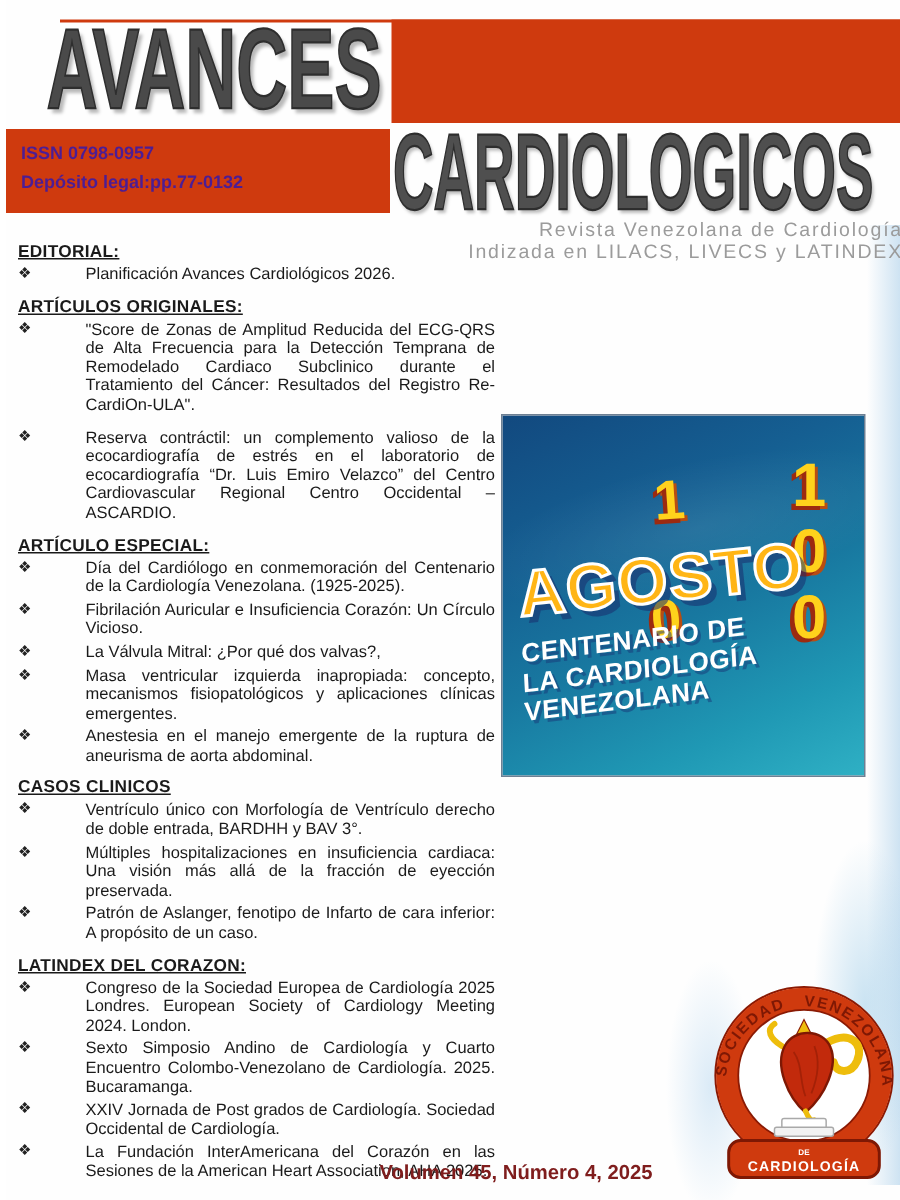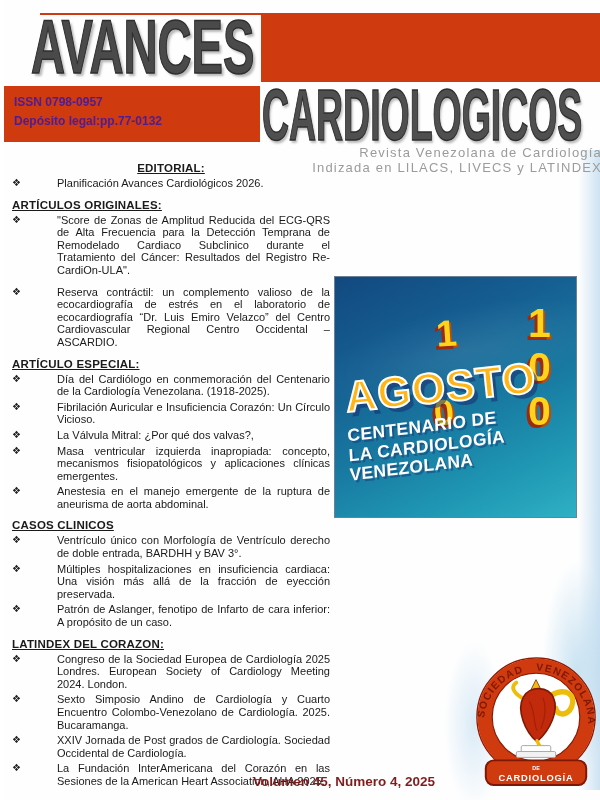--- a/index.html
+++ b/index.html
@@ -16,21 +16,21 @@
   .redblock-tr{position:absolute;left:257px;top:13px;width:343px;height:69px;background:#cf3a0e;}
   .redbar-left{position:absolute;left:0px;top:86px;width:256px;height:56px;background:#cf3a0e;}
   .title-avances{position:absolute;left:27px;top:12px;font-size:76px;line-height:70px;font-weight:900;color:#4a4a4a;-webkit-text-stroke:1.5px #2e2e2e;letter-spacing:0px;transform:scaleX(.62);transform-origin:left top;text-shadow:4px 3px 3px #b9b9b9;white-space:nowrap;}
   .title-cardio{position:absolute;left:258px;top:82px;font-size:72px;line-height:66px;font-weight:900;color:#4f4f4f;-webkit-text-stroke:1.5px #2e2e2e;transform:scaleX(.52);transform-origin:left top;text-shadow:3px 3px 3px #bdbdbd;white-space:nowrap;}
   .issn{position:absolute;left:10px;top:93px;color:#4c1d95;font-weight:bold;font-size:12px;line-height:18.5px;white-space:pre;}
   .subtitle{position:absolute;left:258px;top:146px;width:340px;text-align:right;color:#9b9b9b;font-size:13px;line-height:14.5px;letter-spacing:1.2px;white-space:nowrap;}
 
   
   .toc{position:absolute;left:8px;top:162px;width:318px;color:#1a1a1a;}
   .toc h3{margin:9px 0 3px 0;font-size:11.5px;font-weight:bold;text-decoration:underline;letter-spacing:.2px;}
-  .toc .sec:first-child h3{margin-top:0;text-align:center;}
+  .toc .sec:first-child h3{margin-top:0;}
   .item{display:flex;gap:7px;margin:0 0 3px 0;font-size:11px;line-height:12.6px;}
   .item .blt{flex:0 0 10px;font-size:10px;line-height:12.6px;color:#222;}
   .item .txt{flex:1;text-align:justify;padding-left:28px;}
   .sec-gap .item{margin-bottom:9px;}
 
   
   .poster{position:absolute;left:330px;top:276px;width:241px;height:240px;border:1px solid #6e8093;background:
      linear-gradient(155deg,#12497f 0%,#155f92 30%,#1878a0 55%,#1f98b4 80%,#2fb0c4 100%);overflow:hidden;}
   .poster .streak{position:absolute;left:-20px;top:30px;width:300px;height:90px;background:radial-gradient(closest-side,rgba(255,255,255,.08),rgba(255,255,255,0));transform:rotate(-12deg);}
   .agw{position:absolute;left:10px;top:86px;font-size:43px;font-weight:900;letter-spacing:1px;color:#ffb515;-webkit-text-stroke:2px #ffffff;text-shadow:4px 5px 0 rgba(26,46,110,.55);transform:rotate(-6deg);white-space:nowrap;}
@@ -87,21 +87,21 @@
       <div class="item">
         <span class="blt">❖</span>
         <div class="txt">Reserva contráctil: un complemento valioso de la ecocardiografía de estrés en el laboratorio de ecocardiografía “Dr. Luis Emiro Velazco” del Centro Cardiovascular Regional Centro Occidental – ASCARDIO.</div>
       </div>
     </div>
 
     <div class="sec">
       <h3>ARTÍCULO ESPECIAL:</h3>
       <div class="item">
         <span class="blt">❖</span>
-        <div class="txt">Día del Cardiólogo en conmemoración del Centenario de la Cardiología Venezolana.   (1918-2025).</div>
+        <div class="txt">Día del Cardiólogo en conmemoración del Centenario de la Cardiología Venezolana.   (1925-2025).</div>
       </div>
     </div>
 
     <div class="sec">
       <div class="item">
         <span class="blt">❖</span>
         <div class="txt">Fibrilación Auricular e Insuficiencia Corazón: Un Círculo Vicioso.</div>
       </div>
       <div class="item">
         <span class="blt">❖</span>

